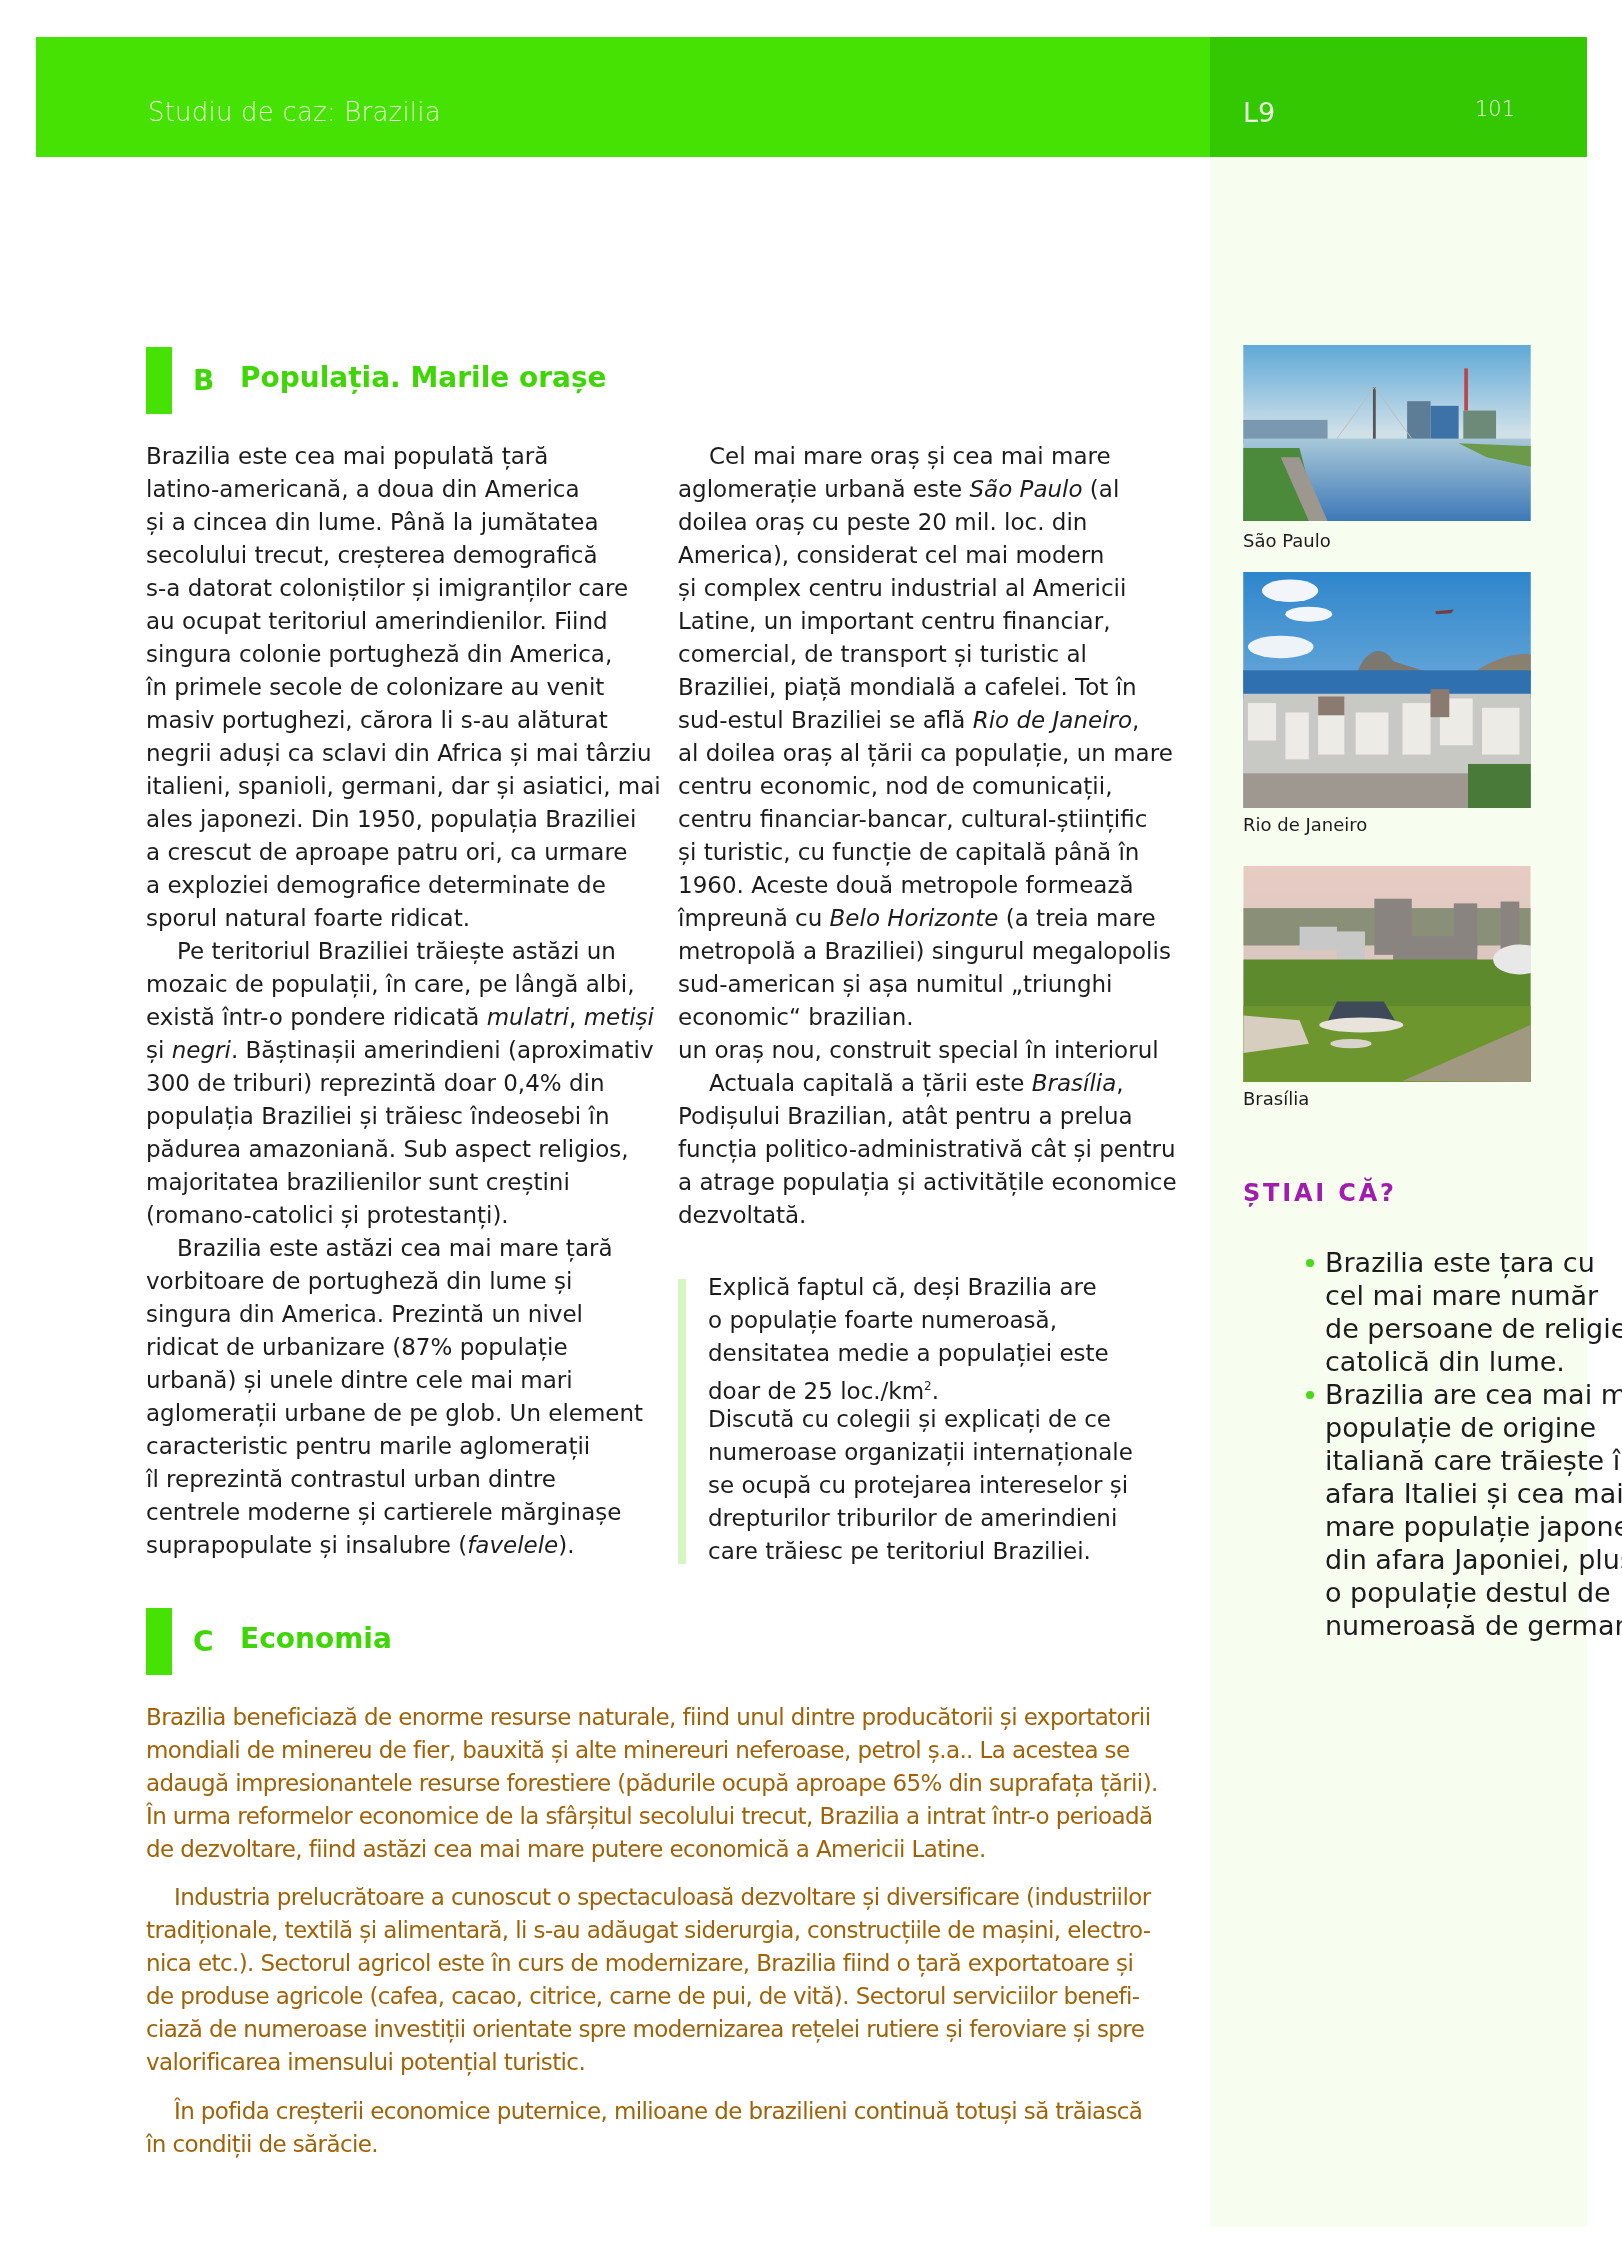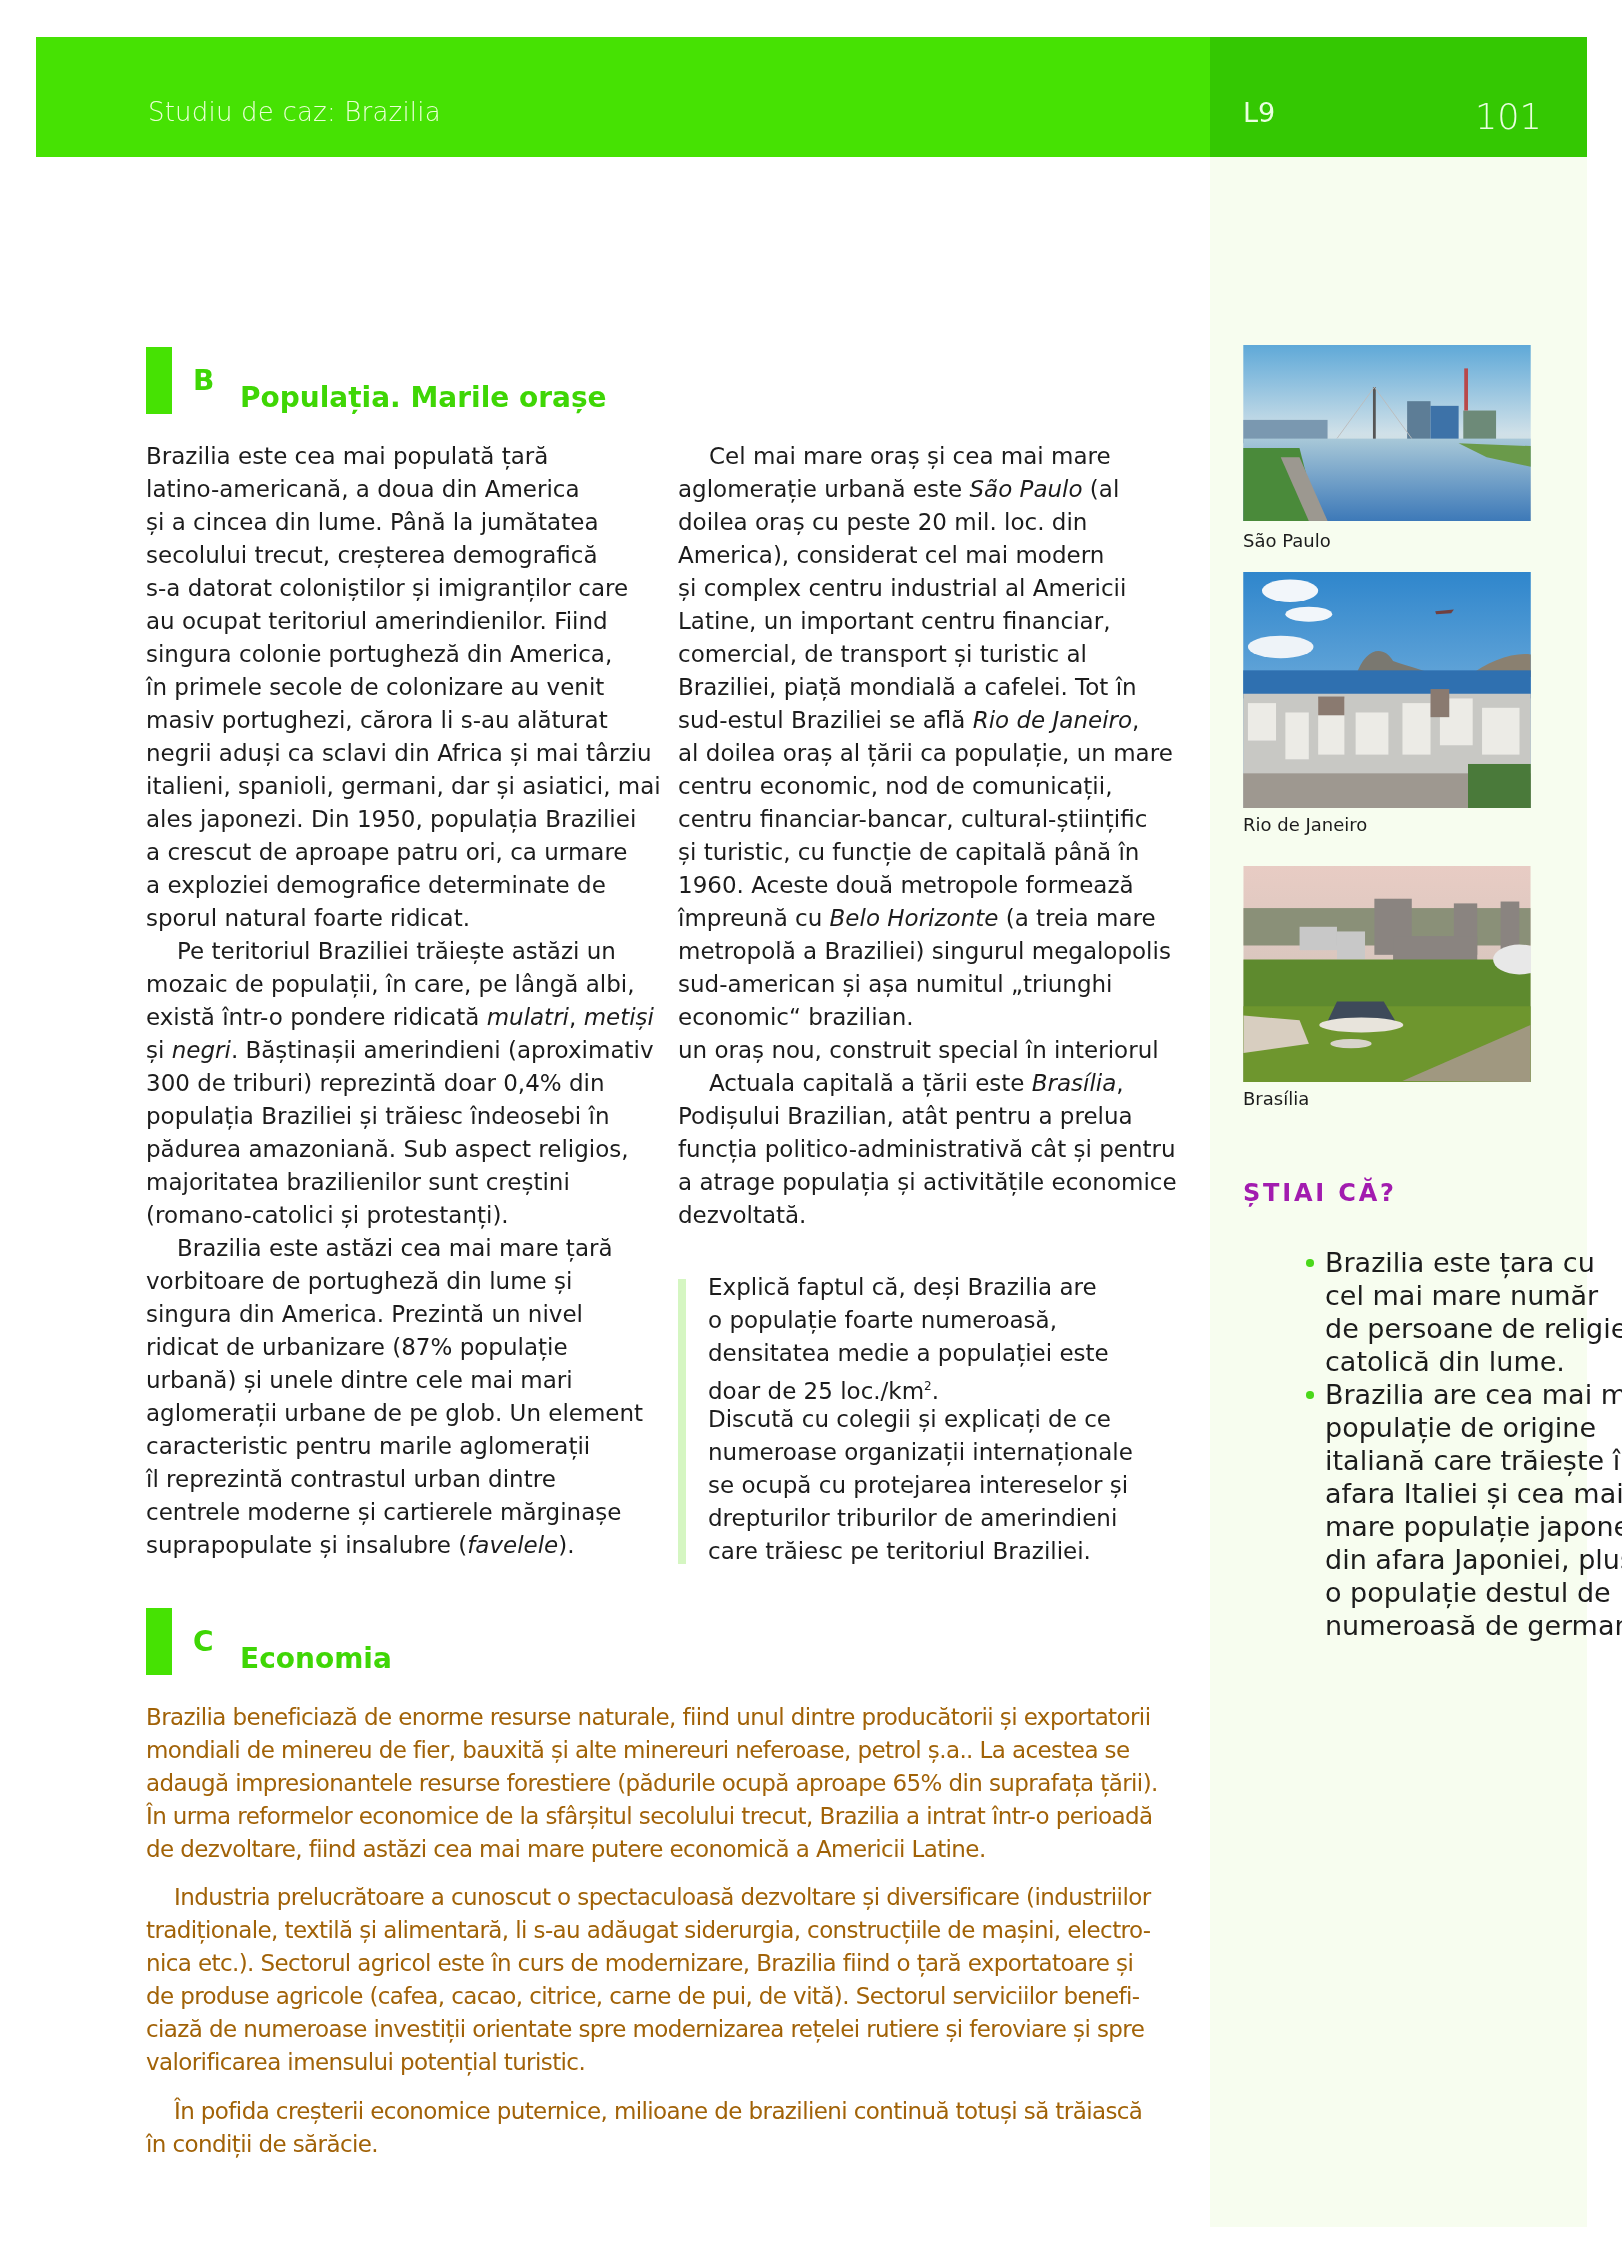--- a/index.html
+++ b/index.html
@@ -3,28 +3,28 @@
 <meta charset="utf-8">
 <style>
   * { box-sizing: border-box; margin: 0; padding: 0; }
   html, body { width: 1623px; height: 2265px; background: #ffffff; overflow: hidden; }
   body { position: relative; font-family: "DejaVu Sans", sans-serif; color: #1a1a1a; }
 
   .header-bar { position: absolute; left: 36px; top: 37px; width: 1174px; height: 120px; background: #46e203; }
   .header-bar-dark { position: absolute; left: 1210px; top: 37px; width: 377px; height: 120px; background: #34c802; }
   .header-title { position: absolute; left: 148px; top: 97px; font-size: 26px; font-weight: 300; color: #eaffd6; letter-spacing: 0.2px; font-family: "DejaVu Sans", sans-serif; }
   .header-lesson { position: absolute; left: 1243px; top: 97px; font-size: 27px; color: #e9ffe0; font-weight: 400; }
-  .header-page { position: absolute; left: 1475px; top: 97px; font-size: 35px; color: #e9ffe0; font-weight: 300; }
+  .header-page { position: absolute; left: 1475px; top: 97px; font-size: 21px; color: #e9ffe0; font-weight: 300; }
 
   .sidebar { position: absolute; left: 1210px; top: 157px; width: 377px; height: 2070px; background: #f7fdef; }
 
   .section-head { position: absolute; height: 67px; }
   .section-bar { position: absolute; left: 0; top: 0; width: 26px; height: 67px; background: #46e203; }
   .section-letter { position: absolute; left: 47px; top: 17px; font-size: 28px; font-weight: bold; color: #3fd605; }
-  .section-title { position: absolute; left: 94px; top: 34px; font-size: 28px; font-weight: bold; color: #3fd605; white-space: nowrap; }
+  .section-title { position: absolute; left: 94px; top: 14px; font-size: 28px; font-weight: bold; color: #3fd605; white-space: nowrap; }
 
   .col { position: absolute; font-size: 23px; line-height: 33px; color: #1c1c1c; }
   .col .ln { display: block; white-space: nowrap; height: 33px; }
   .col .ind { padding-left: 31px; }
   .col i { font-style: italic; }
 
   .task-box { position: absolute; left: 678px; top: 1279px; width: 7.5px; height: 285px; background: #d5f6c2; }
 
   .wide { position: absolute; left: 146px; width: 1031px; font-size: 23px; line-height: 33px; color: #a16207; letter-spacing: -0.6px; }
   .wide .ln { display: block; white-space: nowrap; height: 33px; }

